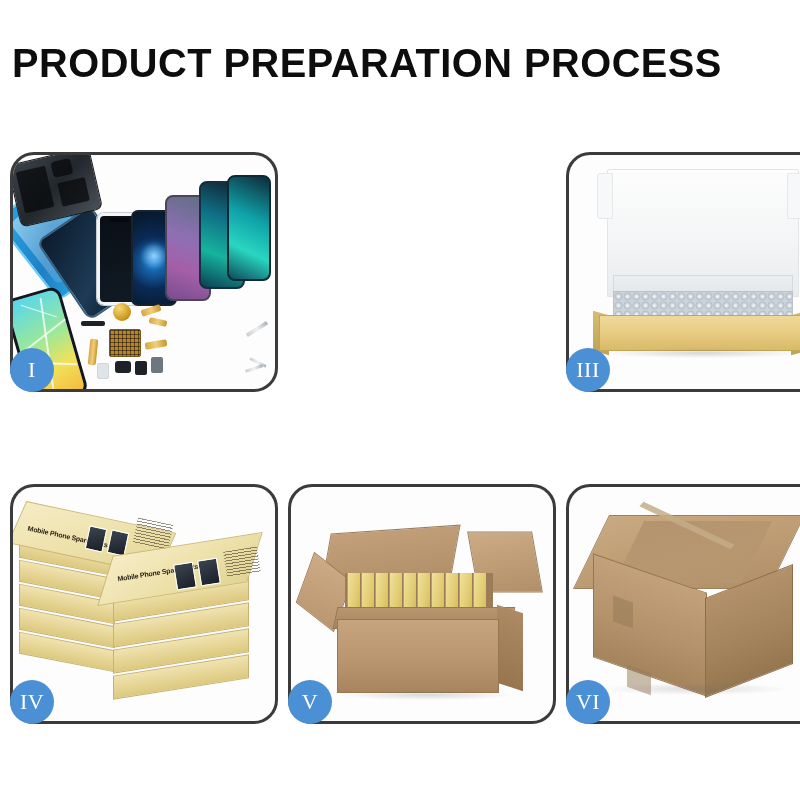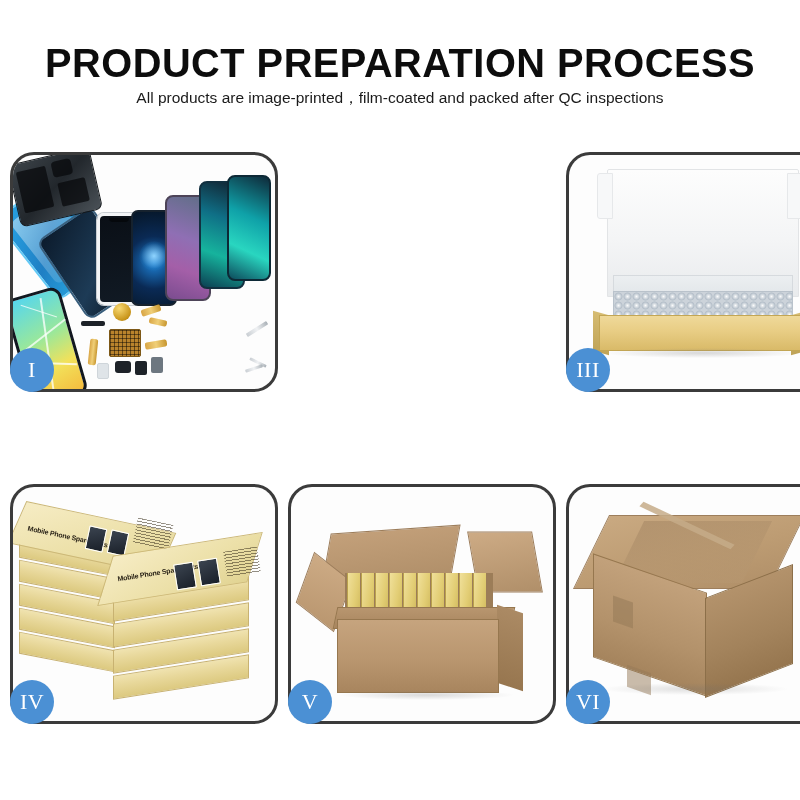--- a/index.html
+++ b/index.html
@@ -18,21 +18,20 @@
     height: 800px;
     background: #ffffff;
   }
 
   
   #header {
     position: absolute;
     top: 0; left: 0;
     width: 736px;
     height: 140px;
-    text-align: center;
   }
 
   #title {
     position: absolute;
     top: 41px; left: 0; width: 800px;
     font-size: 41px;
     font-weight: bold;
     letter-spacing: 0.5px;
     color: #0d0d0d;
     line-height: 44px;
@@ -417,21 +416,20 @@
     background: radial-gradient(ellipse at center, rgba(110,110,110,.22), rgba(255,255,255,0) 72%);
   }
 </style>
 </head>
 <body>
 
 <div id="page">
 
   <div id="header">
     <div id="title">PRODUCT PREPARATION PROCESS</div>
-    <div id="subtitle">All products are image-printed，film-coated and packed after QC inspections</div>
   </div>
 
   <div class="panel p1">
     <div class="panel-clip">
       <div class="scene">
         <div class="ph ph-blue"></div>
         <div class="ph ph-dark"></div>
         <div class="ph ph-glass">
           <div class="notch"></div>
         </div>

